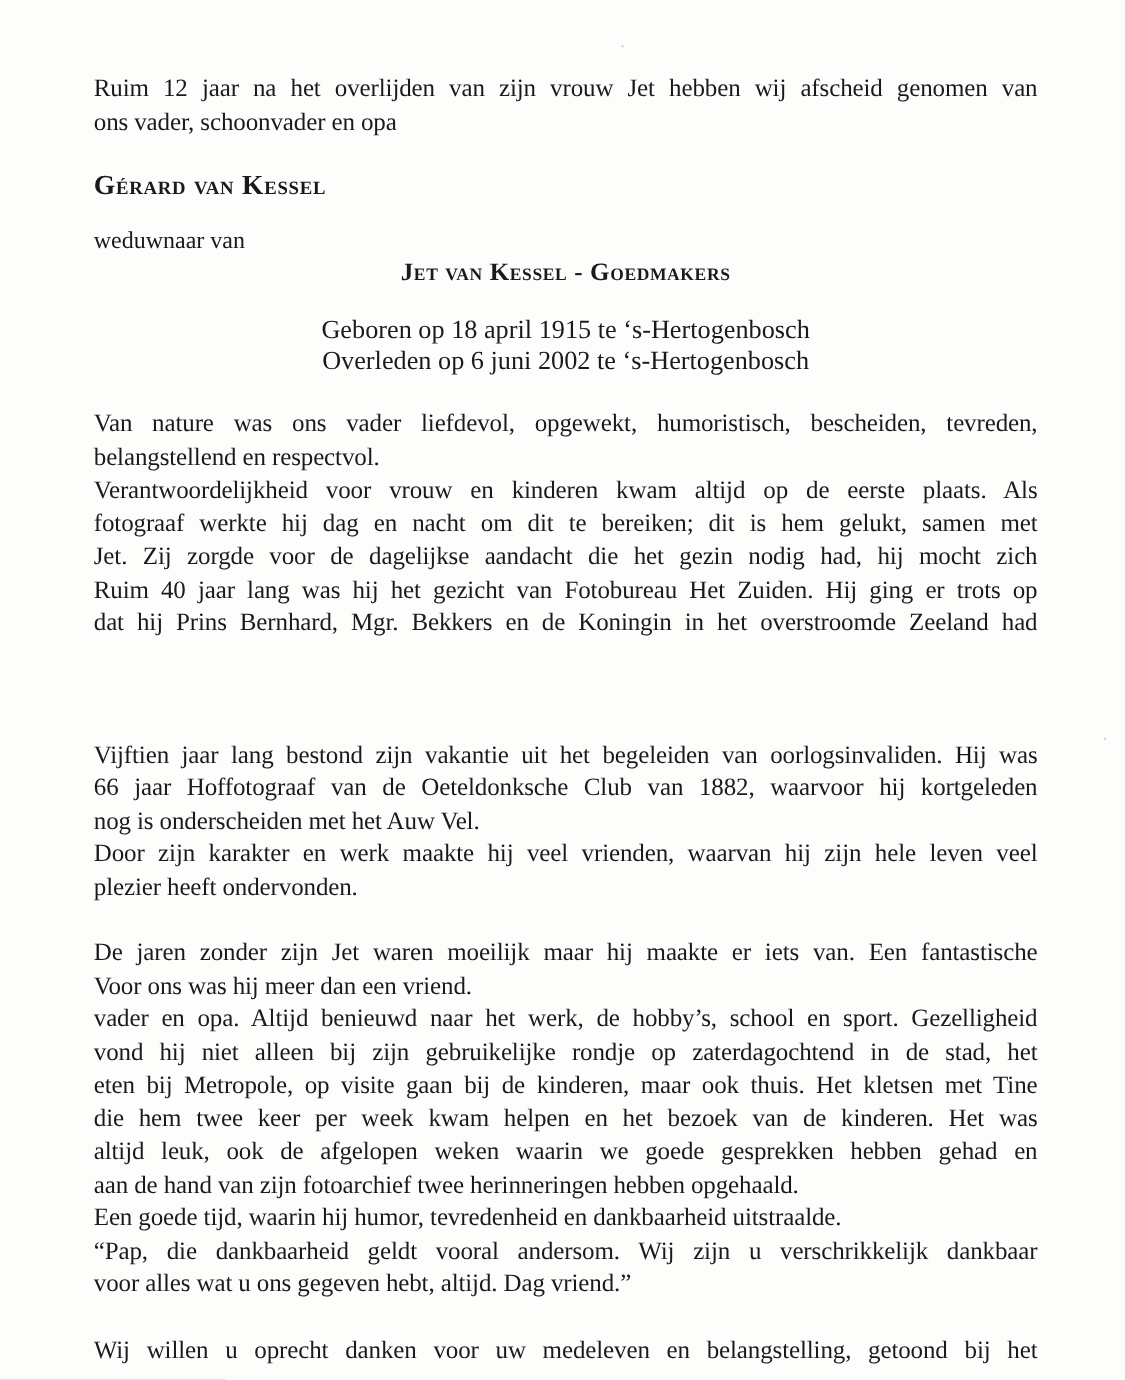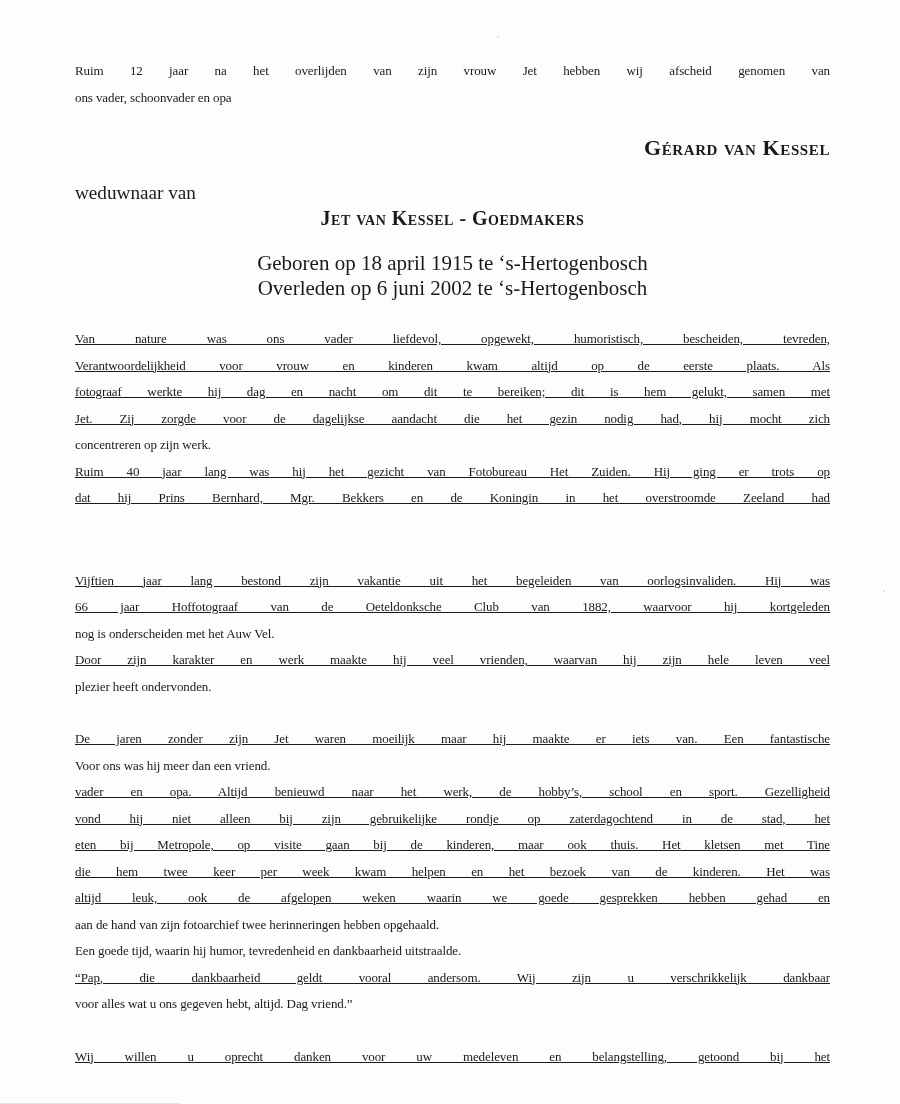--- a/index.html
+++ b/index.html
@@ -13,33 +13,33 @@
       color: #1a1a1a;
     }
     .page {
       position: absolute;
       left: 75px;
       top: 58px;
       width: 755px;
     }
     p, div.line { margin: 0; }
     .para {
-      font-size: 13px;
+      font-size: 20px;
       line-height: 26.5px;
       text-align: justify;
       text-align-last: left;
       letter-spacing: -0.1px;
     }
     .para span.l { display: block; }
     .name-title {
       margin-top: 24px;
       font-size: 22px;
       font-weight: bold;
       letter-spacing: 0.6px;
-      text-align: right;
+      text-align: left;
       font-variant: small-caps;
     }
     .widower-label {
       margin-top: 20px;
       font-size: 19.2px;
       line-height: 24px;
     }
     .spouse-name {
       font-size: 20px;
       font-weight: bold;
@@ -48,21 +48,21 @@
       font-variant: small-caps;
       line-height: 26px;
     }
     .dates {
       margin-top: 20px;
       font-size: 21px;
       line-height: 24.5px;
       text-align: center;
     }
     .gap-1 { margin-top: 26px; }
-    .gap-2 { margin-top: 56px; }
+    .gap-2 { margin-top: 79px; }
     .gap-3 { margin-top: 26px; }
     .speck {
       position: absolute;
       width: 2px; height: 2px;
       background: #d8d8d8;
       border-radius: 50%;
     }
     .bottom-rule {
       position: absolute;
       left: 0; bottom: 0;
@@ -85,24 +85,24 @@
   <div class="widower-label">weduwnaar van</div>
   <div class="spouse-name">Jet van Kessel - Goedmakers</div>
 
   <div class="dates">
     <div class="line">Geboren op 18 april 1915 te ‘s-Hertogenbosch</div>
     <div class="line">Overleden op 6 juni 2002 te ‘s-Hertogenbosch</div>
   </div>
 
   <div class="para gap-1">
     <span class="l j">Van nature was ons vader liefdevol, opgewekt, humoristisch, bescheiden, tevreden,</span>
+    <span class="l">belangstellend en respectvol.</span>
     <span class="l j">Verantwoordelijkheid voor vrouw en kinderen kwam altijd op de eerste plaats. Als</span>
     <span class="l j">fotograaf werkte hij dag en nacht om dit te bereiken; dit is hem gelukt, samen met</span>
     <span class="l j">Jet. Zij zorgde voor de dagelijkse aandacht die het gezin nodig had, hij mocht zich</span>
-    <span class="l">concentreren op zijn werk.</span>
     <span class="l j">Ruim 40 jaar lang was hij het gezicht van Fotobureau Het Zuiden. Hij ging er trots op</span>
     <span class="l j">dat hij Prins Bernhard, Mgr. Bekkers en de Koningin in het overstroomde Zeeland had</span>
   </div>
 
   <div class="para gap-2">
     <span class="l j">Vijftien jaar lang bestond zijn vakantie uit het begeleiden van oorlogsinvaliden. Hij was</span>
     <span class="l j">66 jaar Hoffotograaf van de Oeteldonksche Club van 1882, waarvoor hij kortgeleden</span>
     <span class="l">nog is onderscheiden met het Auw Vel.</span>
     <span class="l j">Door zijn karakter en werk maakte hij veel vrienden, waarvan hij zijn hele leven veel</span>
     <span class="l">plezier heeft ondervonden.</span>
@@ -127,14 +127,14 @@
 
   </div>
 
 </div>
 
 <div class="speck" style="left:497px; top:36px;"></div>
 <div class="speck" style="left:883px; top:590px;"></div>
 <div class="bottom-rule"></div>
 
 <style>
-  .para span.l.j { text-align: justify; text-align-last: justify; text-decoration: underline; }
+  .para span.l.j { text-align: justify; text-align-last: justify; }
 </style>
 
 </body></html>

